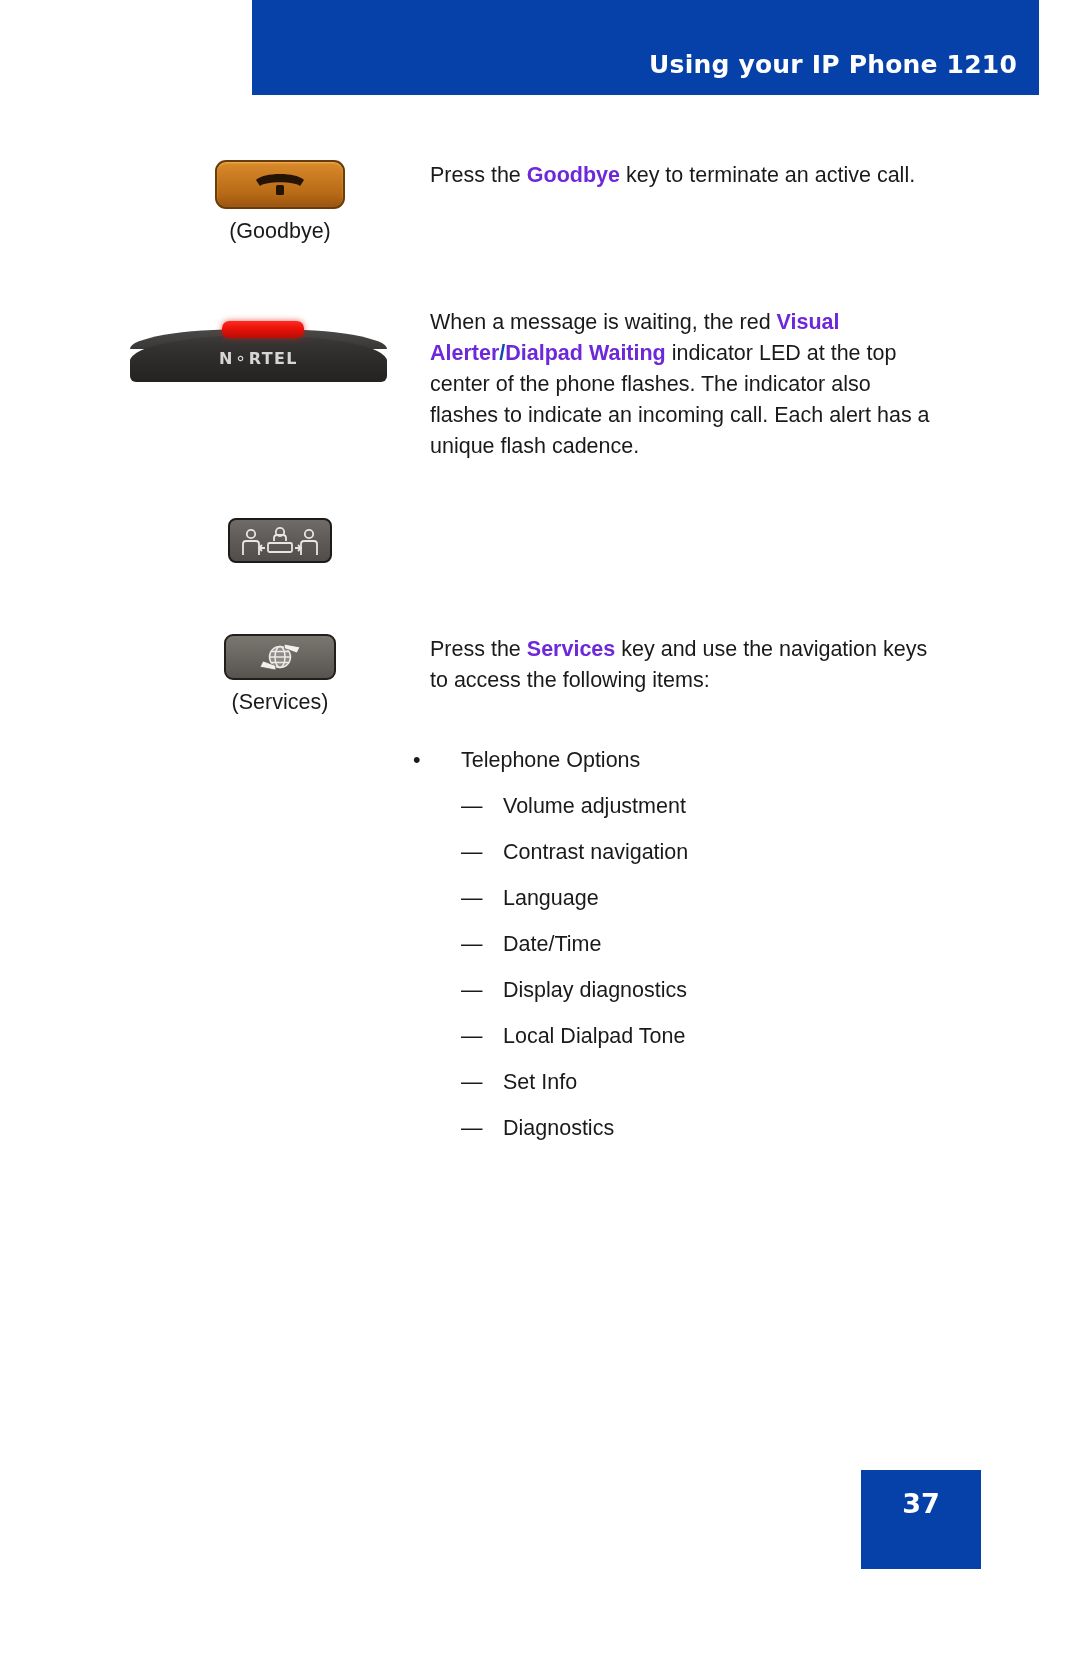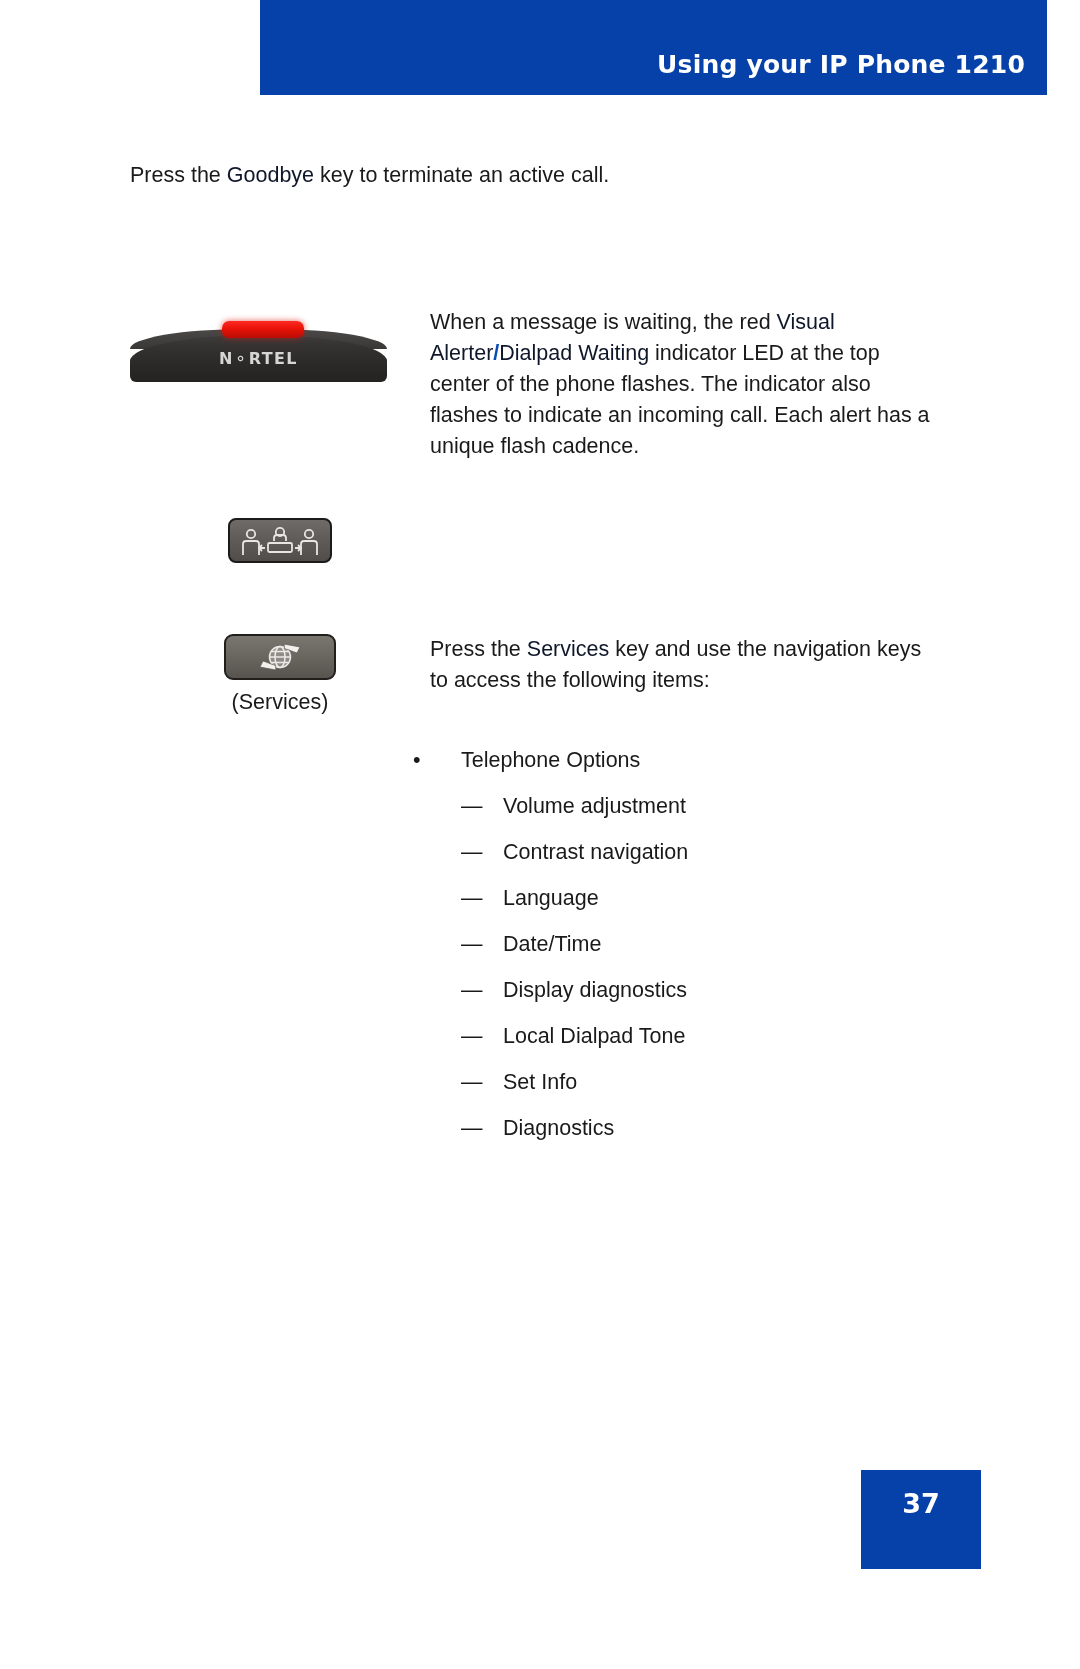--- a/index.html
+++ b/index.html
@@ -12,21 +12,21 @@
     height: 1669px;
     position: relative;
     font-family: "Liberation Sans", sans-serif;
     color: #000000;
     overflow: hidden;
   }
 
   
   .header-bar {
     position: absolute;
-    left: 260px;
+    left: 252px;
     top: 0;
     width: 787px;
     height: 95px;
     background: #0541A8;
   }
   .header-title {
     position: absolute;
     right: 22px;
     bottom: 16px;
     color: #ffffff;
@@ -49,22 +49,22 @@
     flex-direction: column;
     align-items: center;
   }
   .text-col {
     flex: 1 1 auto;
     font-size: 21.5px;
     line-height: 31px;
     color: #1a1a1a;
   }
   .kw {
-    color: #0f172a;
-    font-weight: normal;
+    color: #6d28d9;
+    font-weight: bold;
   }
   .kw-slash {
     color: #0A4BB5;
     font-weight: bold;
   }
   .key-caption {
     font-size: 21.5px;
     line-height: 31px;
     color: #1a1a1a;
     margin-top: 7px;
@@ -210,20 +210,29 @@
   }
 </style>
 </head>
 <body>
 
 <div class="header-bar">
   <div class="header-title">Using your IP Phone 1210</div>
 </div>
 
 <div class="row" style="left:130px; top:160px; width:810px;">
+  <div class="icon-col">
+    <div class="goodbye-key">
+      <svg width="60" height="26" viewBox="0 0 60 26" aria-hidden="true">
+        <path d="M6 8 C14 0, 46 0, 54 8 L50 14 C44 9, 16 9, 10 14 Z" fill="#241403"></path>
+        <rect x="26" y="13" width="8" height="10" rx="1.5" fill="#241403"></rect>
+      </svg>
+    </div>
+    <div class="key-caption">(Goodbye)</div>
+  </div>
   <div class="text-col">
     <span>Press the </span><span class="kw">Goodbye</span><span> key to terminate an active call.</span>
   </div>
 </div>
 
 <div class="row" style="left:130px; top:307px; width:810px;">
   <div class="icon-col" style="align-items:flex-start; padding-left:0;">
     <div class="phone-photo">
       <div class="phone-upper-lip"></div>
       <div class="phone-body"></div>

